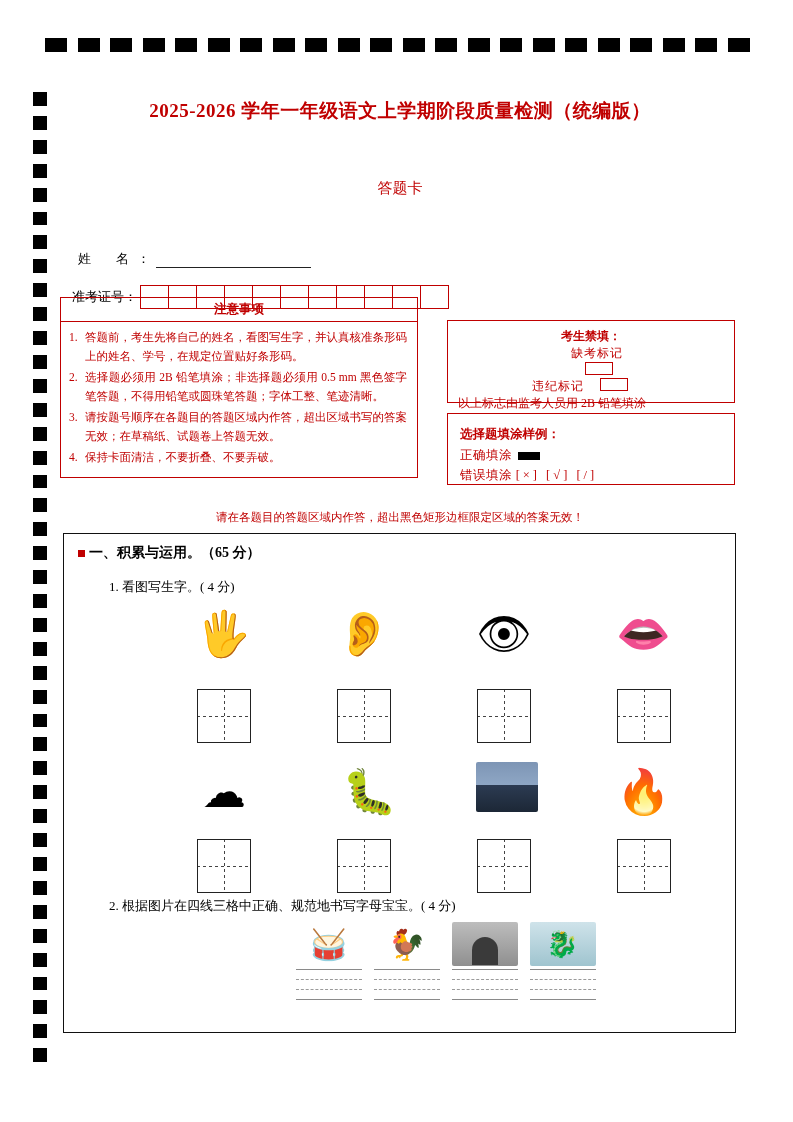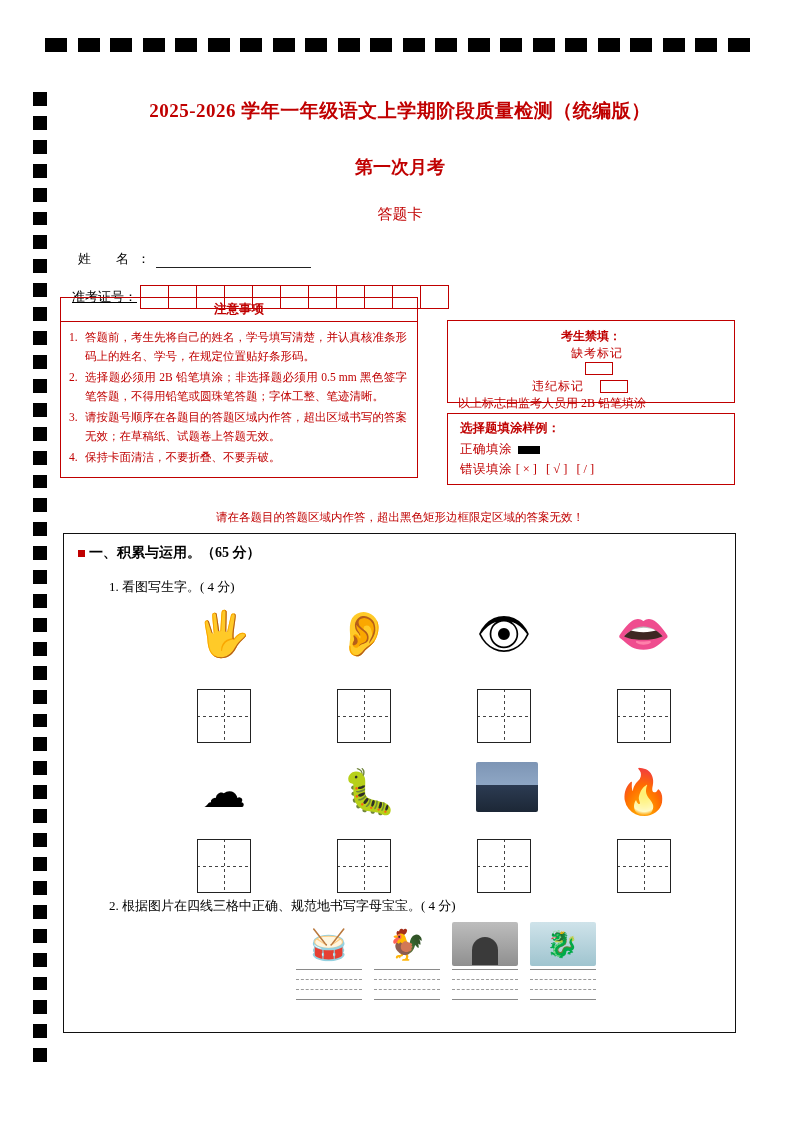--- a/index.html
+++ b/index.html
@@ -72,21 +72,21 @@
     top: 155px;
     width: 680px;
     text-align: center;
     font-size: 18px;
     font-weight: bold;
     color: #c00000;
   }
   .title-card {
     position: absolute;
     left: 60px;
-    top: 205px;
+    top: 179px;
     width: 680px;
     text-align: center;
     font-size: 15px;
     color: #c00000;
   }
 
   
   .name-row {
     position: absolute;
     left: 78px;
@@ -104,21 +104,20 @@
     height: 14px;
     margin-left: 4px;
   }
   .exam-row {
     position: absolute;
     left: 72px;
     top: 285px;
     font-size: 13px;
     display: flex;
     align-items: center;
-    text-decoration: underline;
   }
   .exam-label { margin-right: 3px; }
   .exam-boxes {
     display: flex;
     border: 1px solid #c00000;
   }
   .exam-boxes .cell {
     width: 27px;
     height: 22px;
     border-right: 1px solid #c00000;
@@ -181,21 +180,21 @@
     top: 320px;
     width: 288px;
     height: 83px;
     border: 1px solid #c00000;
     box-sizing: border-box;
     padding: 7px 10px 0 10px;
     font-size: 12px;
     color: #c00000;
   }
   .forbid-r1 { display: flex; align-items: center; flex-direction: column; }
-  .forbid-r2 { display: flex; align-items: center; margin-left: 62px; margin-top: 3px;}
+  .forbid-r2 { display: flex; align-items: flex-start; margin-left: 62px; margin-top: 3px;}
   .forbid-lab { font-weight: bold; }
   .forbid-k { margin-left: 12px; letter-spacing: 1px;}
   .mini-box {
     display: inline-block;
     width: 26px;
     height: 11px;
     border: 1px solid #c00000;
     margin-left: 16px;
   }
   .forbid-note {
@@ -205,21 +204,21 @@
 
   
   .sample {
     position: absolute;
     left: 447px;
     top: 413px;
     width: 288px;
     height: 72px;
     border: 1px solid #c00000;
     box-sizing: border-box;
-    padding: 6px 0 0 12px;
+    padding: 12px 0 0 12px;
     color: #c00000;
     font-size: 12.5px;
   }
   .sample-title { font-weight: bold; margin-bottom: 4px;}
   .sample-row { margin-bottom: 3px; letter-spacing: 0.5px;}
   .fill-bar {
     display: inline-block;
     width: 22px;
     height: 8px;
     background: #000;
@@ -459,21 +458,20 @@
       <div class="mk"></div>
       <div class="mk"></div>
     <div class="mk"></div>
       <div class="mk"></div>
       <div class="mk"></div>
       <div class="mk"></div>
     <div class="mk"></div>
   </div>
 
   <div class="title-main">2025-2026 学年一年级语文上学期阶段质量检测（统编版）</div>
-  <div class="title-sub">第一次月考</div>
   <div class="title-card">答题卡</div>
 
   <div class="name-row">
     <span class="name-label">姓　名</span>
     <span class="name-colon">：</span>
     <span class="name-line"></span>
   </div>
 
   <div class="exam-row">
     <span class="exam-label">准考证号：</span>
@@ -490,21 +488,21 @@
       <span class="cell"></span>
       <span class="cell"></span>
     </span>
   </div>
 
   <div class="notice">
     <div class="notice-title">注意事项</div>
     <div class="notice-body">
       <div class="notice-item">
         <span class="notice-num">1.</span>
-        <span class="notice-text">答题前，考生先将自己的姓名，学号填写清楚，并认真核准条形码上的姓名、学号，在规定位置贴好条形码。</span>
+        <span class="notice-text">答题前，考生先将自己的姓名，看图写生字，并认真核准条形码上的姓名、学号，在规定位置贴好条形码。</span>
       </div>
       <div class="notice-item">
         <span class="notice-num">2.</span>
         <span class="notice-text">选择题必须用 2B 铅笔填涂；非选择题必须用 0.5 mm 黑色签字笔答题，不得用铅笔或圆珠笔答题；字体工整、笔迹清晰。</span>
       </div>
       <div class="notice-item">
         <span class="notice-num">3.</span>
         <span class="notice-text">请按题号顺序在各题目的答题区域内作答，超出区域书写的答案无效；在草稿纸、试题卷上答题无效。</span>
       </div>
       <div class="notice-item">

